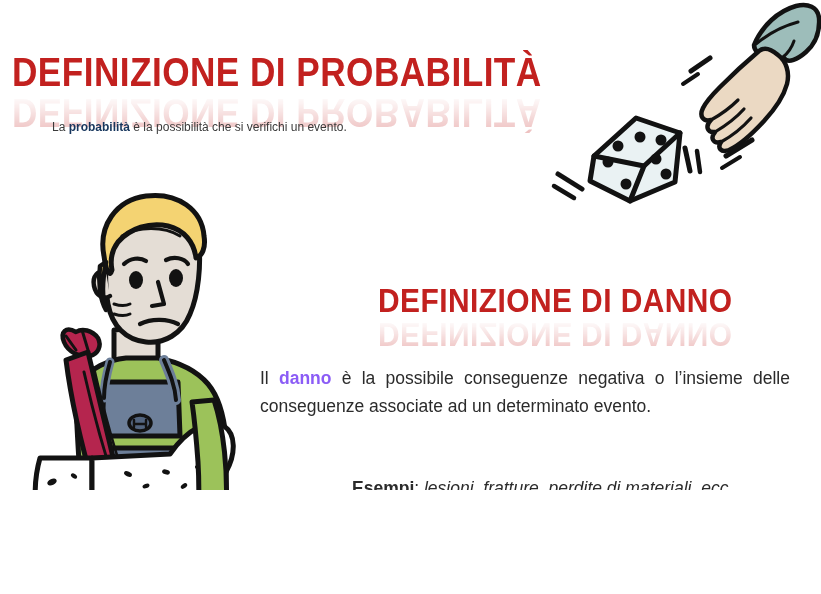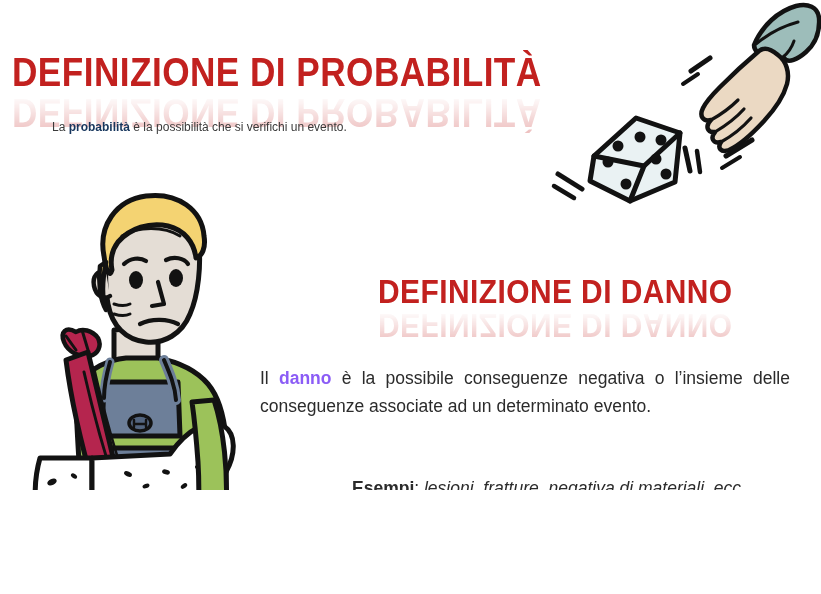--- a/index.html
+++ b/index.html
@@ -43,21 +43,21 @@
     opacity: 0.32;
     -webkit-mask-image: linear-gradient(to top, rgba(0,0,0,0) 6%, rgba(0,0,0,0.85) 96%);
     mask-image: linear-gradient(to top, rgba(0,0,0,0) 6%, rgba(0,0,0,0.85) 96%);
     margin-top: 1px;
   }
 
   #heading-prob { left: 12px; top: 52px; }
   #heading-prob .heading-text,
   #heading-prob .heading-reflect { font-size: 40px; }
 
-  #heading-danno { left: 378px; top: 274px; }
+  #heading-danno { left: 378px; top: 283px; }
   #heading-danno .heading-text,
   #heading-danno .heading-reflect { font-size: 34px; }
 
   
   .body-line {
     position: absolute;
     font-size: 12px;
     color: #3A3A3A;
     line-height: 1.35;
     margin-left: 40px;
@@ -166,21 +166,21 @@
     </svg>
   </div>
 
   <div class="heading-wrap" id="heading-danno">
     <div class="heading-text">DEFINIZIONE DI DANNO</div>
     <div class="heading-reflect" aria-hidden="true">DEFINIZIONE DI DANNO</div>
   </div>
 
   <div id="danno-paragraph"><span>Il </span><b>danno</b><span> è la possibile conseguenze negativa o l’insieme delle conseguenze associate ad un determinato evento.</span></div>
 
-  <div id="esempi-line"><span class="lbl">Esempi</span><span>: </span><span class="it">lesioni, fratture, negativa di materiali, ecc.</span></div>
+  <div id="esempi-line"><span class="lbl">Esempi</span><span>: </span><span class="it">lesioni, fratture, perdite di materiali, ecc.</span></div>
 
   <div class="art" id="art-boy">
     <svg width="268" height="408" viewBox="0 0 268 408">
       <g stroke="#121212" stroke-linecap="round" stroke-linejoin="round">
 
         <path d="M96 144 L96 185 L140 185 L140 140 Z" fill="#E4DDD5" stroke-width="5"></path>
 
         <path d="M64 196 C72 182 90 174 108 172 L140 172 C160 176 178 184 190 198
                  C200 210 206 230 208 252 L208 330 C206 360 202 380 198 394
                  L176 394 C178 360 178 320 176 292

